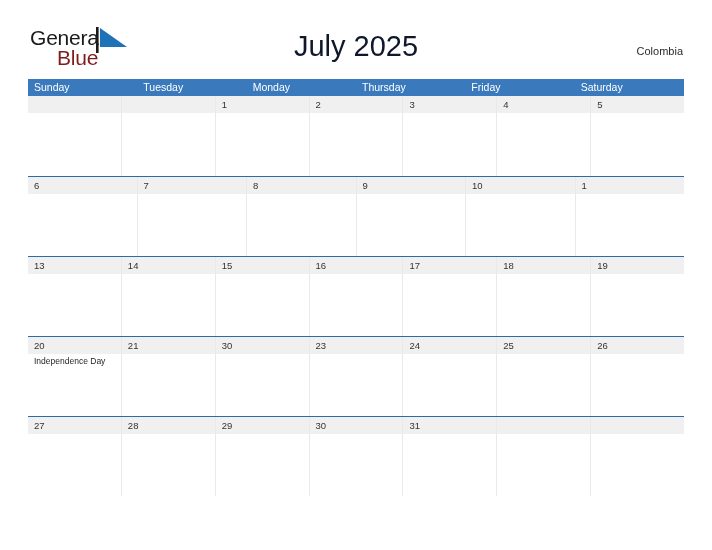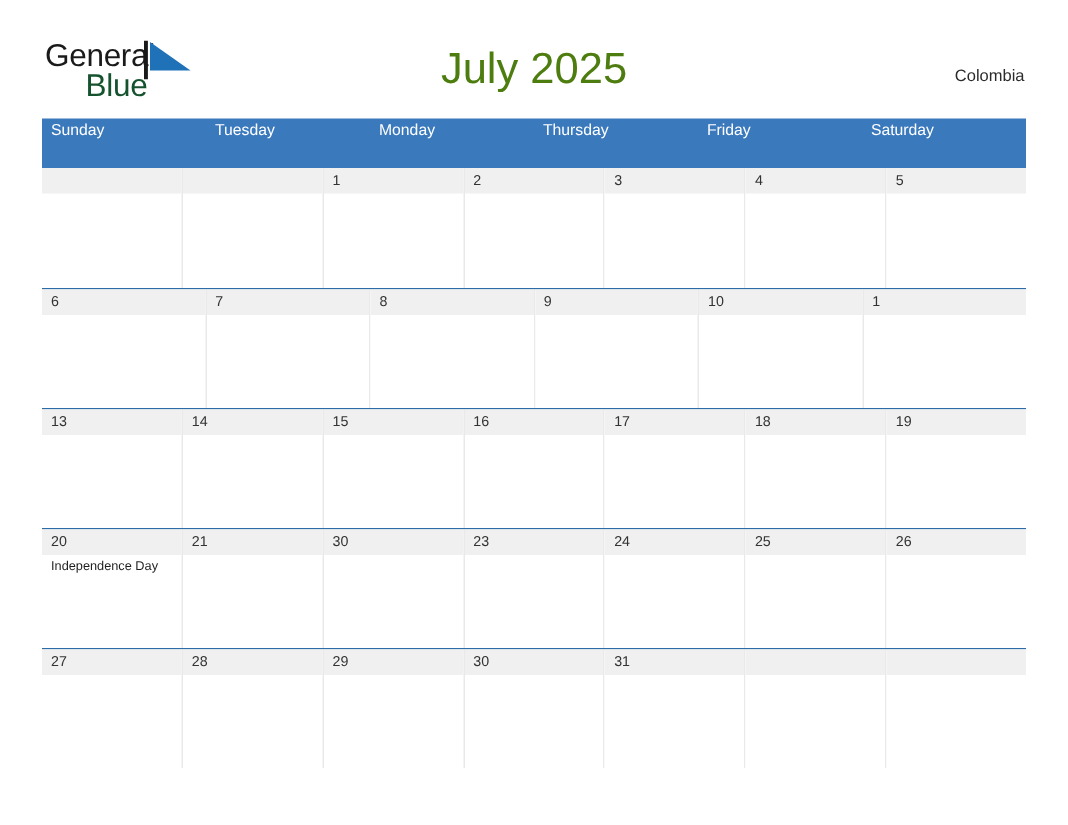--- a/index.html
+++ b/index.html
@@ -43,39 +43,39 @@
     letter-spacing: -0.2px;
     color: #1a1a1a;
     font-family: "Liberation Sans", sans-serif;
   }
   .logo-blue {
     position: absolute;
     left: 27px;
     top: 20px;
     font-size: 21px;
     letter-spacing: -0.2px;
-    color: #14532d;
+    color: #7f1d1d;
     font-family: "Liberation Sans", sans-serif;
   }
   .logo-flag {
     position: absolute;
     left: 66px;
     top: 1px;
     width: 33px;
     height: 26px;
   }
 
   .title {
     position: absolute;
     left: 0;
     right: 0;
     top: 30px;
     text-align: center;
     font-size: 29px;
-    color: #4d7c0f;
+    color: #0f172a;
     font-family: "Liberation Sans", sans-serif;
     font-weight: normal;
     margin: 0;
   }
 
   .country {
     position: absolute;
     right: 29px;
     top: 45px;
     font-size: 11px;
@@ -86,21 +86,22 @@
   .calendar {
     position: absolute;
     left: 28px;
     top: 79px;
     width: 656px;
   }
 
   .weekday-row {
     display: flex;
     background: #3b79bd;
-    height: 33px;
+    height: 17px;
+    align-items: flex-end;
   }
   .weekday {
     flex: 1 1 0;
     color: #ffffff;
     font-size: 10.5px;
     line-height: 17px;
     padding-left: 6px;
     box-sizing: border-box;
     white-space: nowrap;
     overflow: hidden;

